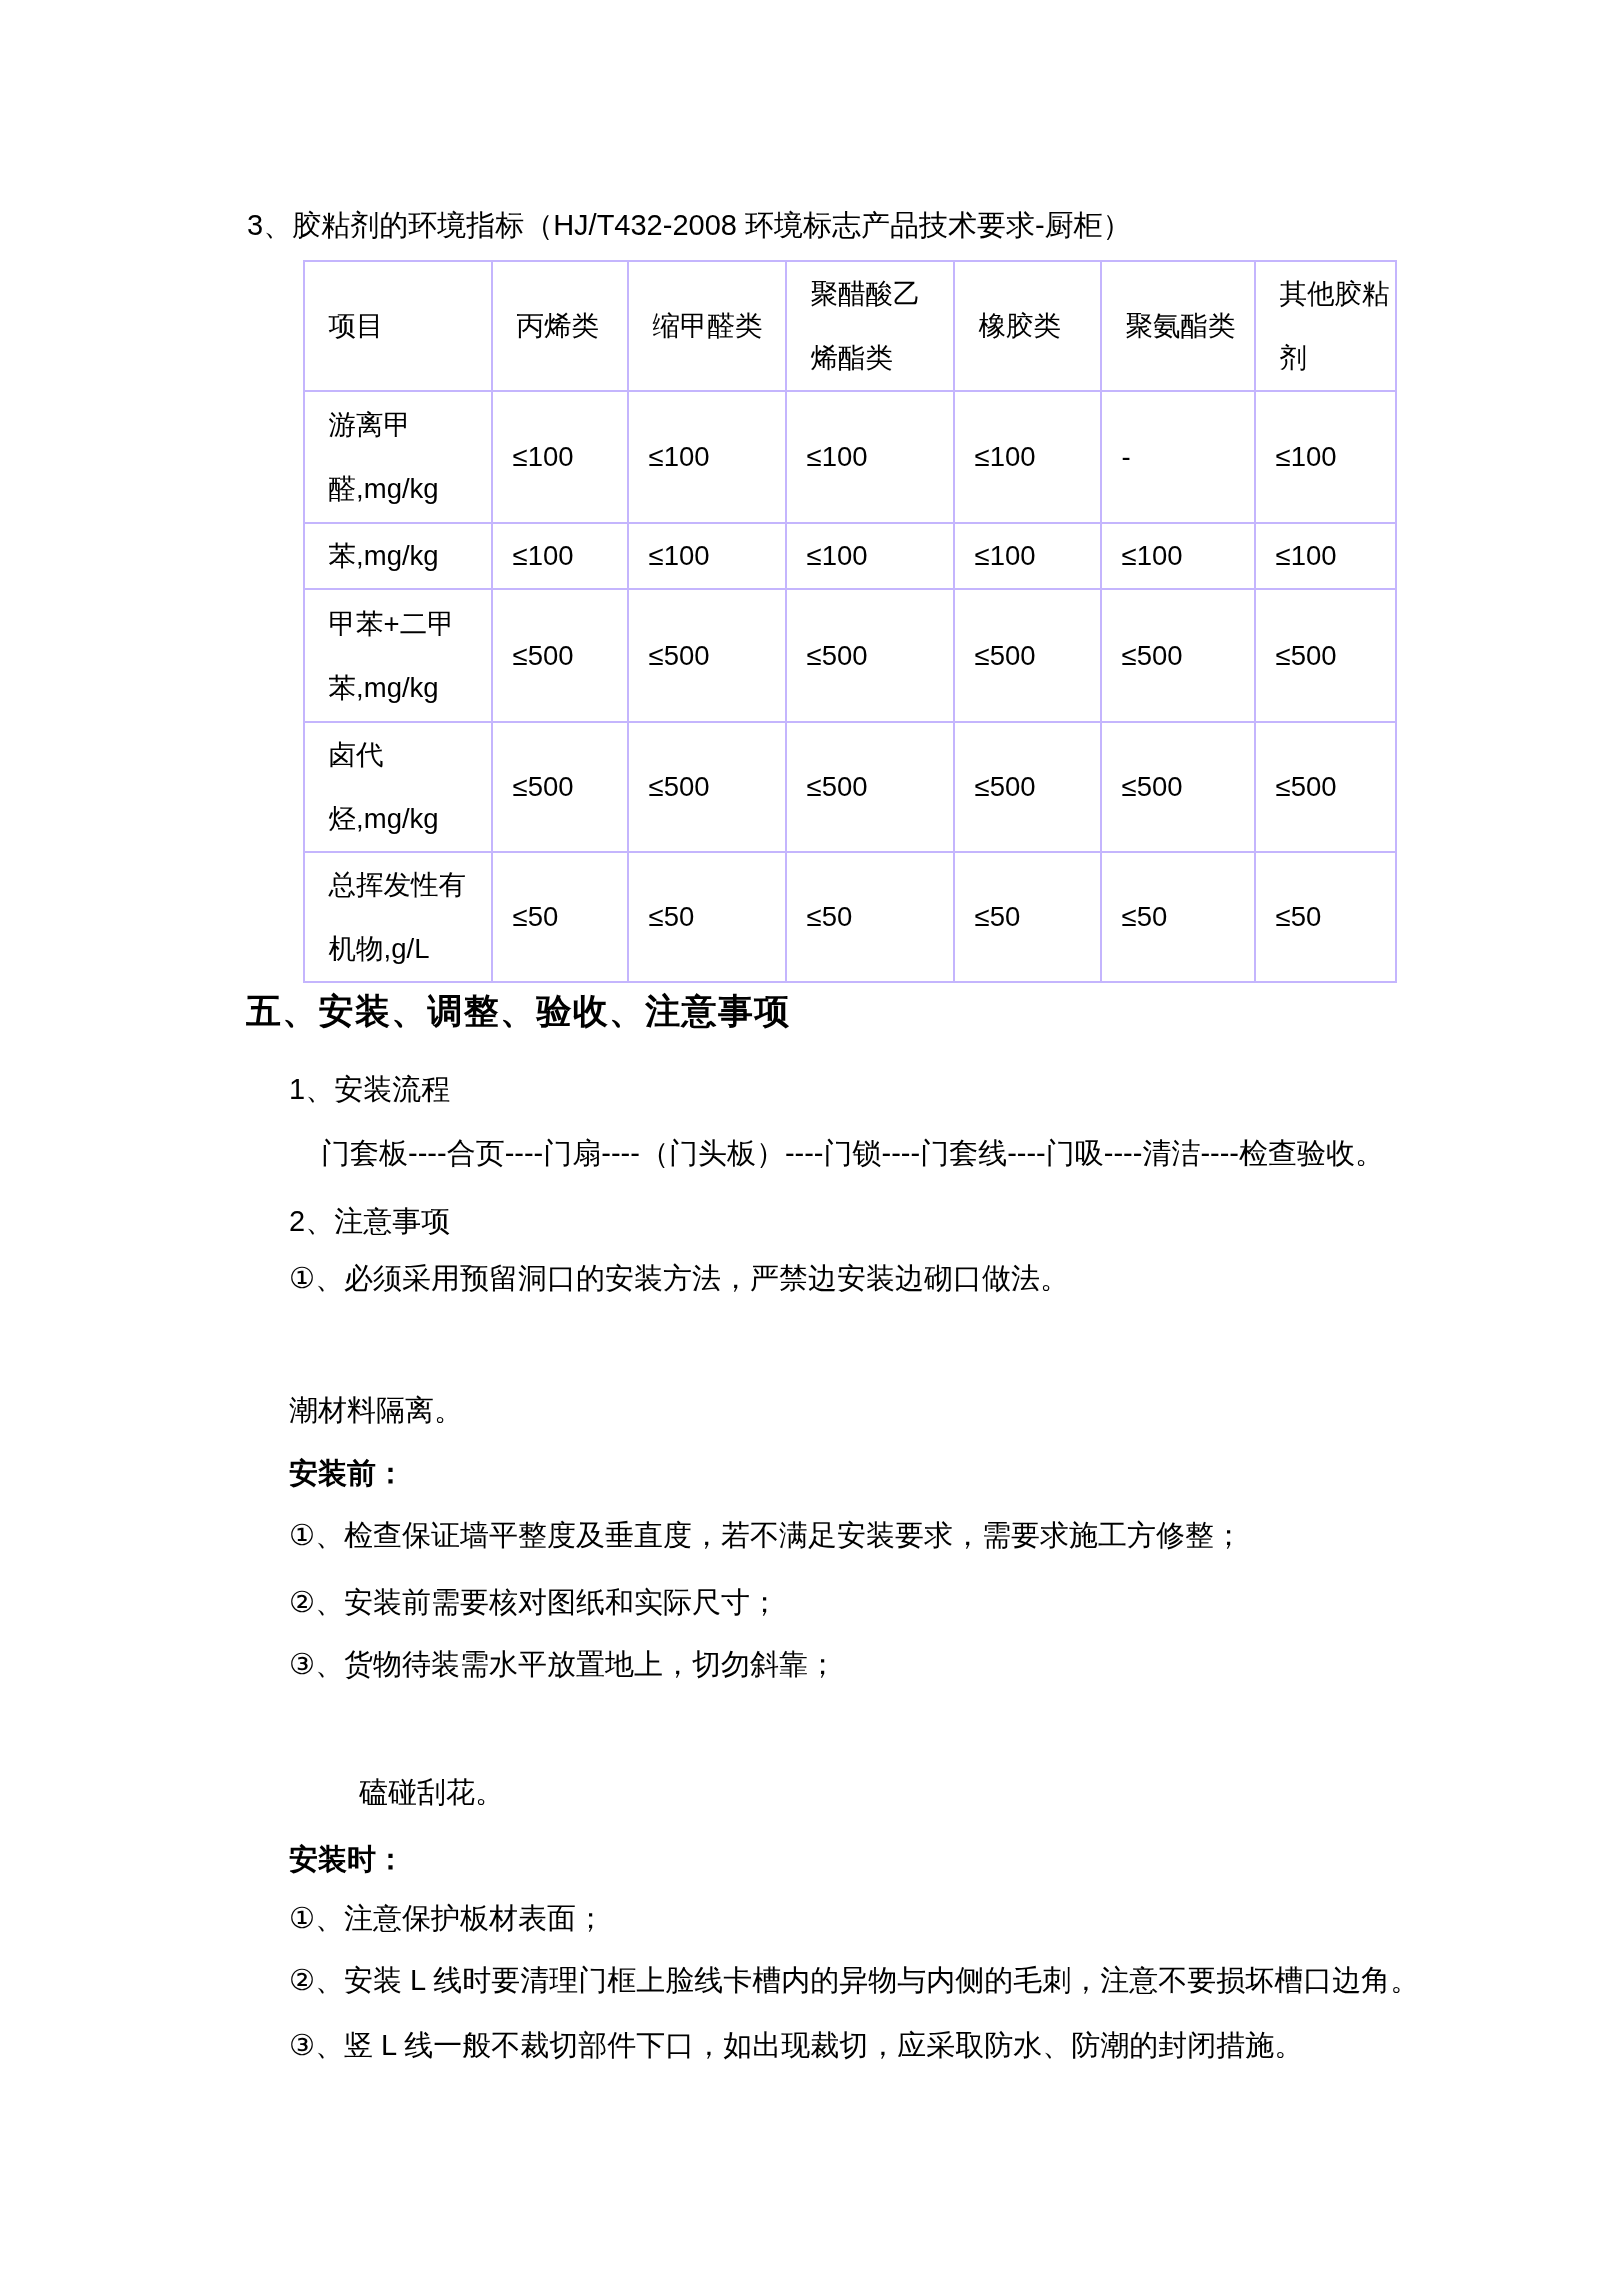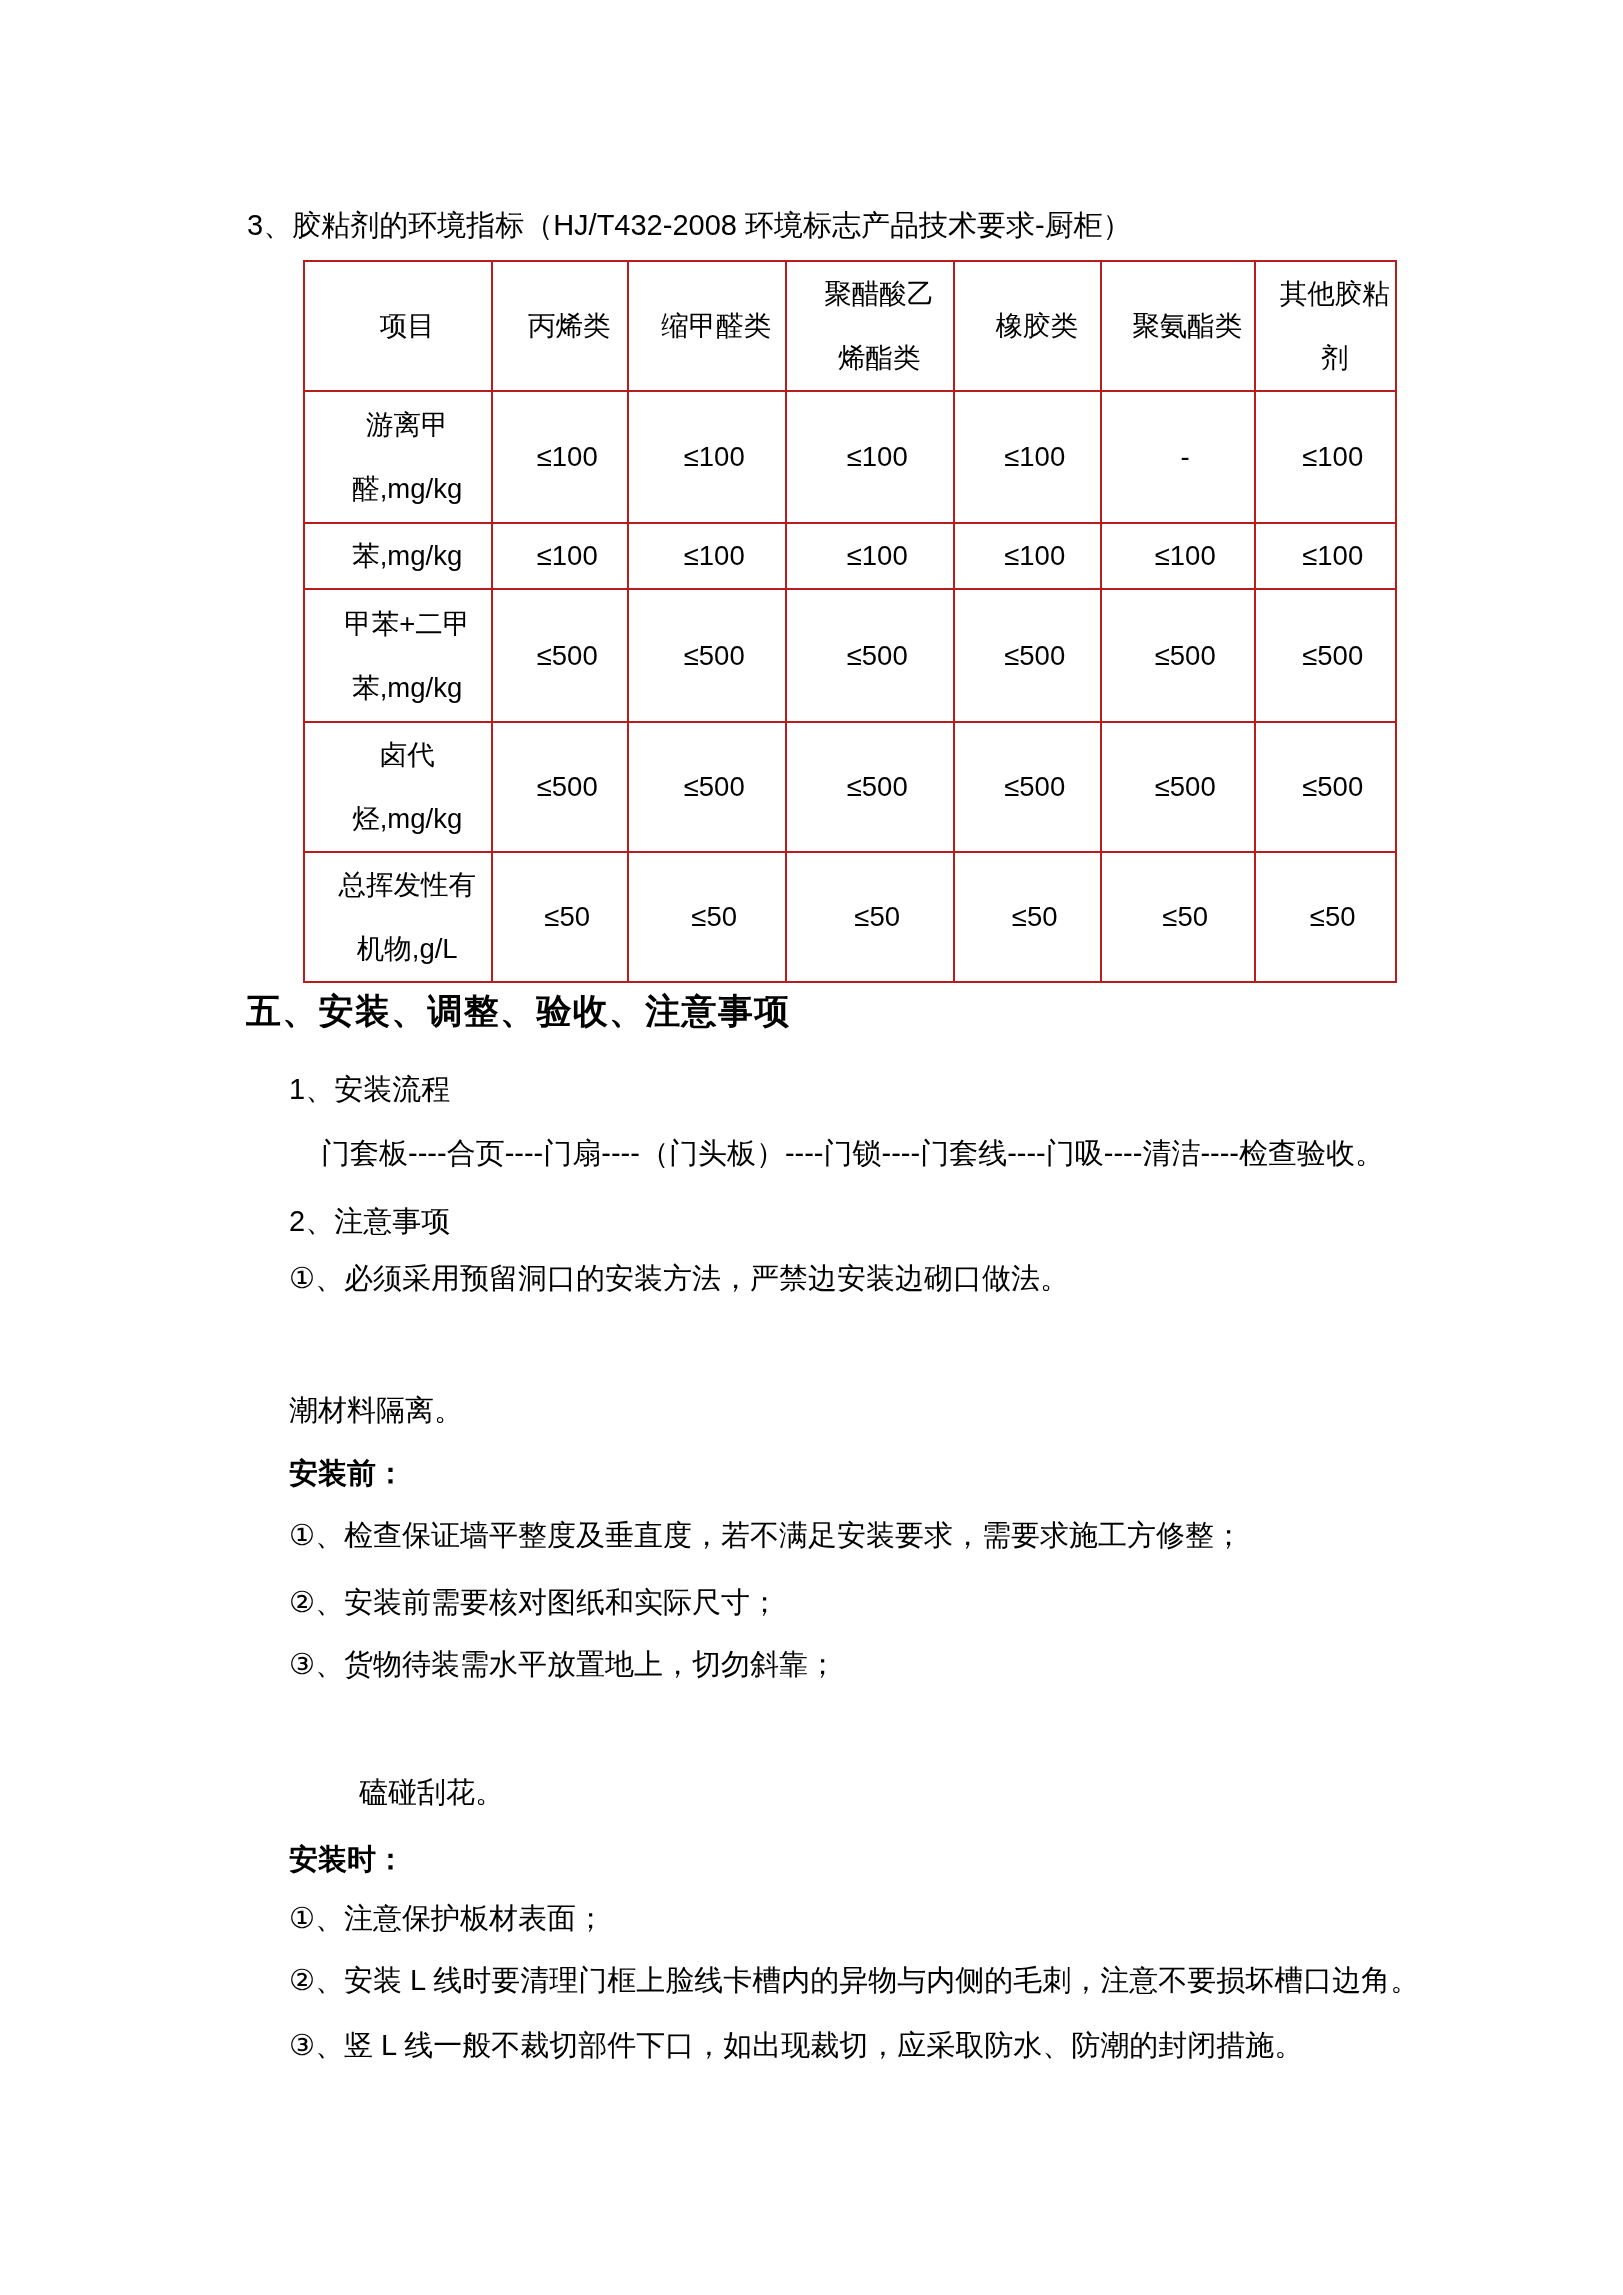--- a/index.html
+++ b/index.html
@@ -22,24 +22,24 @@
   }
   .envtable {
     position:absolute;
     left:303px;
     top:260px;
     width:1091px;
     border-collapse:collapse;
     table-layout:fixed;
   }
   .envtable th, .envtable td {
-    border:2px solid #b91c1c;
+    border:2px solid #c4b5fd;
     font-size:27.5px;
     font-weight:normal;
-    text-align:center;
+    text-align:left;
     vertical-align:middle;
     line-height:64px;
     white-space:pre-line;
     padding:0 5.2px 0 23.6px;
     overflow:hidden;
   }
   .envtable td.val { padding-left:19.6px; }
   .r-head   { height:128px; }
   .r-1 { height:132px; }
   .r-2 { height:65px;  }

